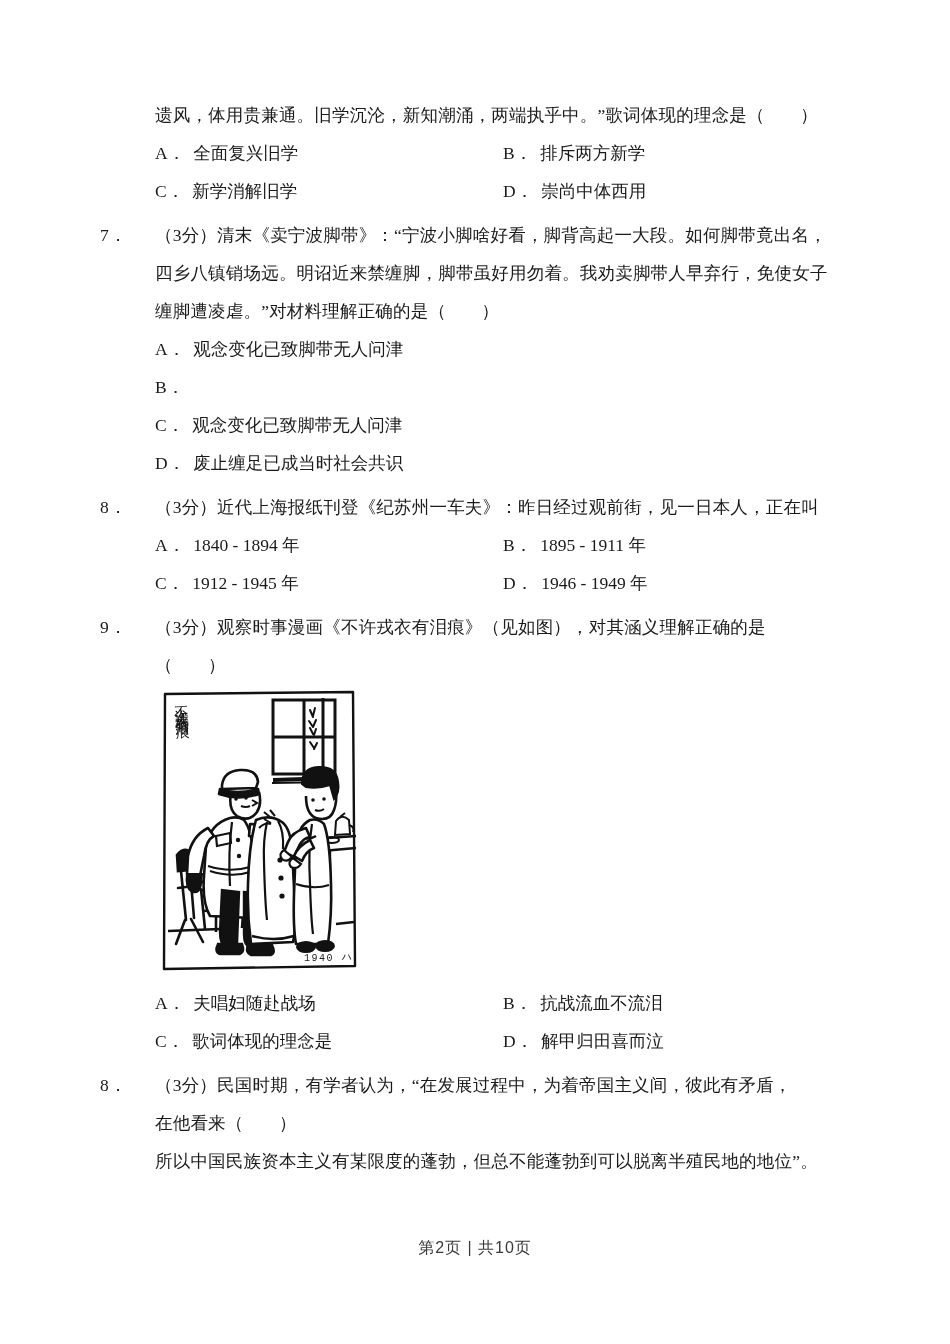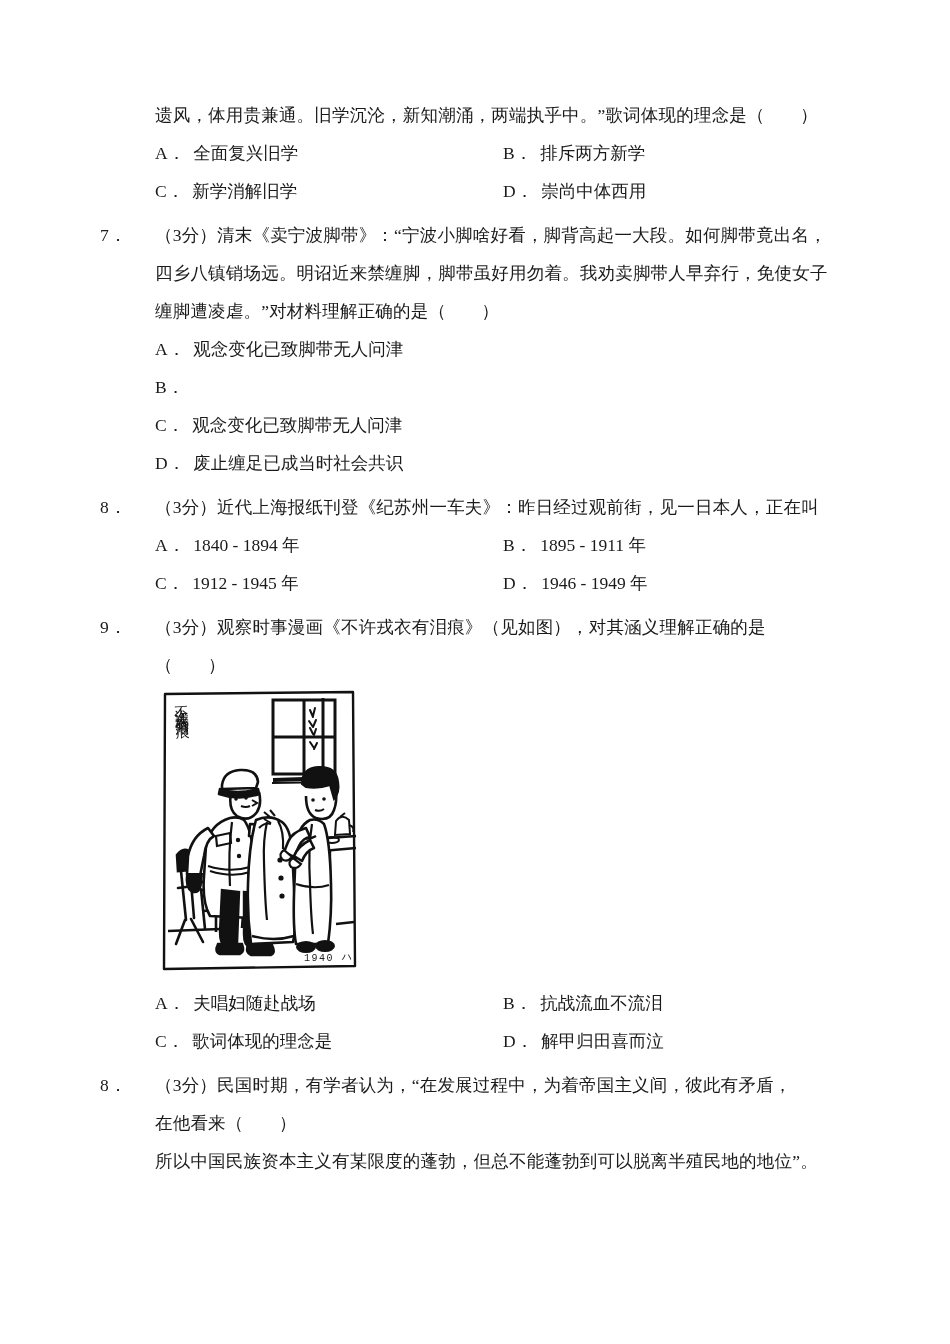--- a/index.html
+++ b/index.html
@@ -428,13 +428,16 @@
       <div class="line hang">
         <span class="qtext">在他看来（　　）</span>
       </div>
       <div class="line hang">
         <span class="qtext">所以中国民族资本主义有某限度的蓬勃，但总不能蓬勃到可以脱离半殖民地的地位”。</span>
       </div>
     </div>
 
   </div>
 
+  <div class="footer">
+    <span>第2页 | 共10页</span>
+  </div>
 </div>
 
 </body></html>

